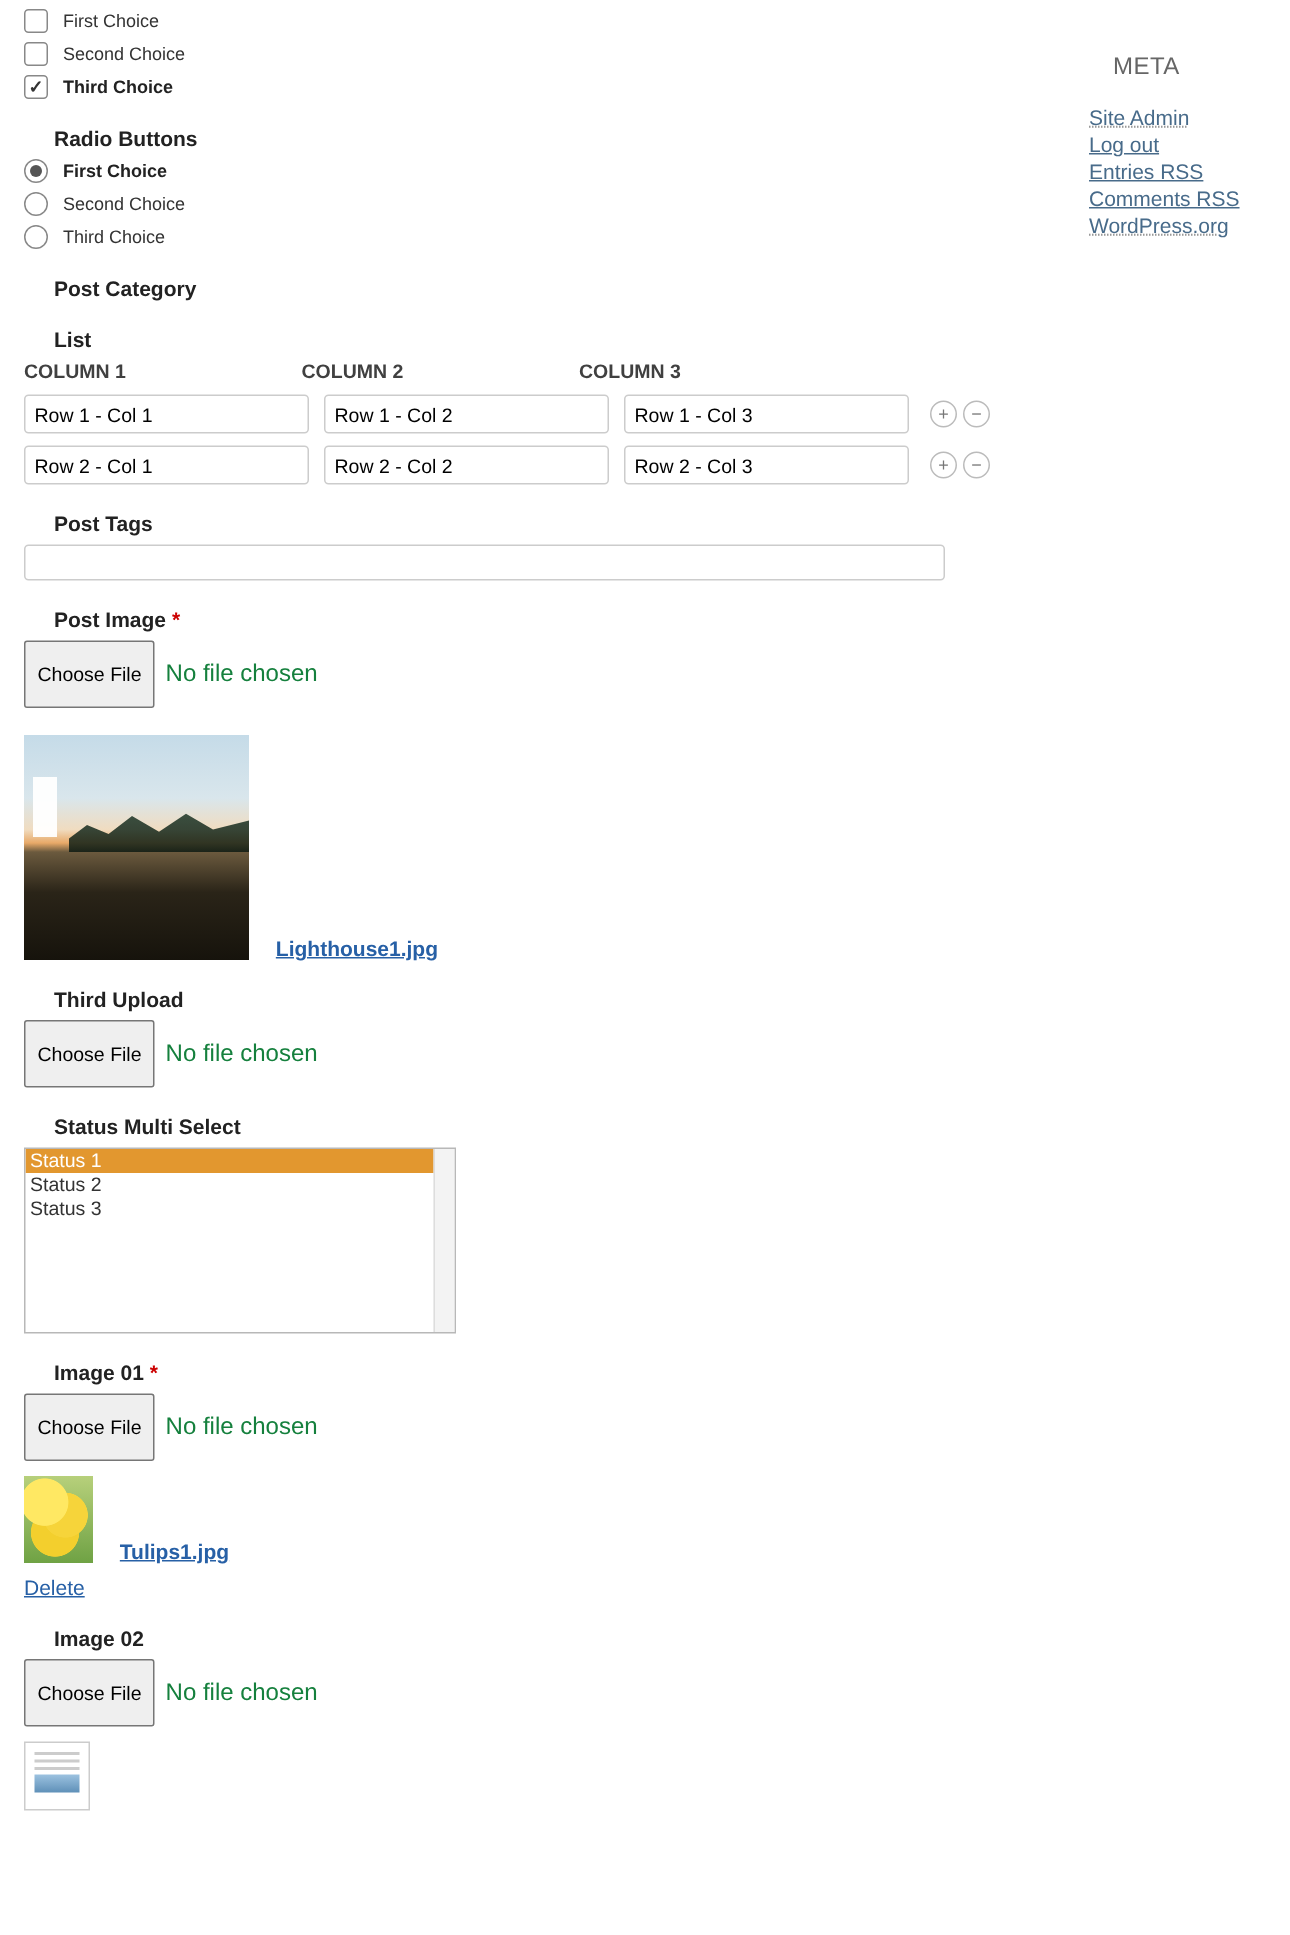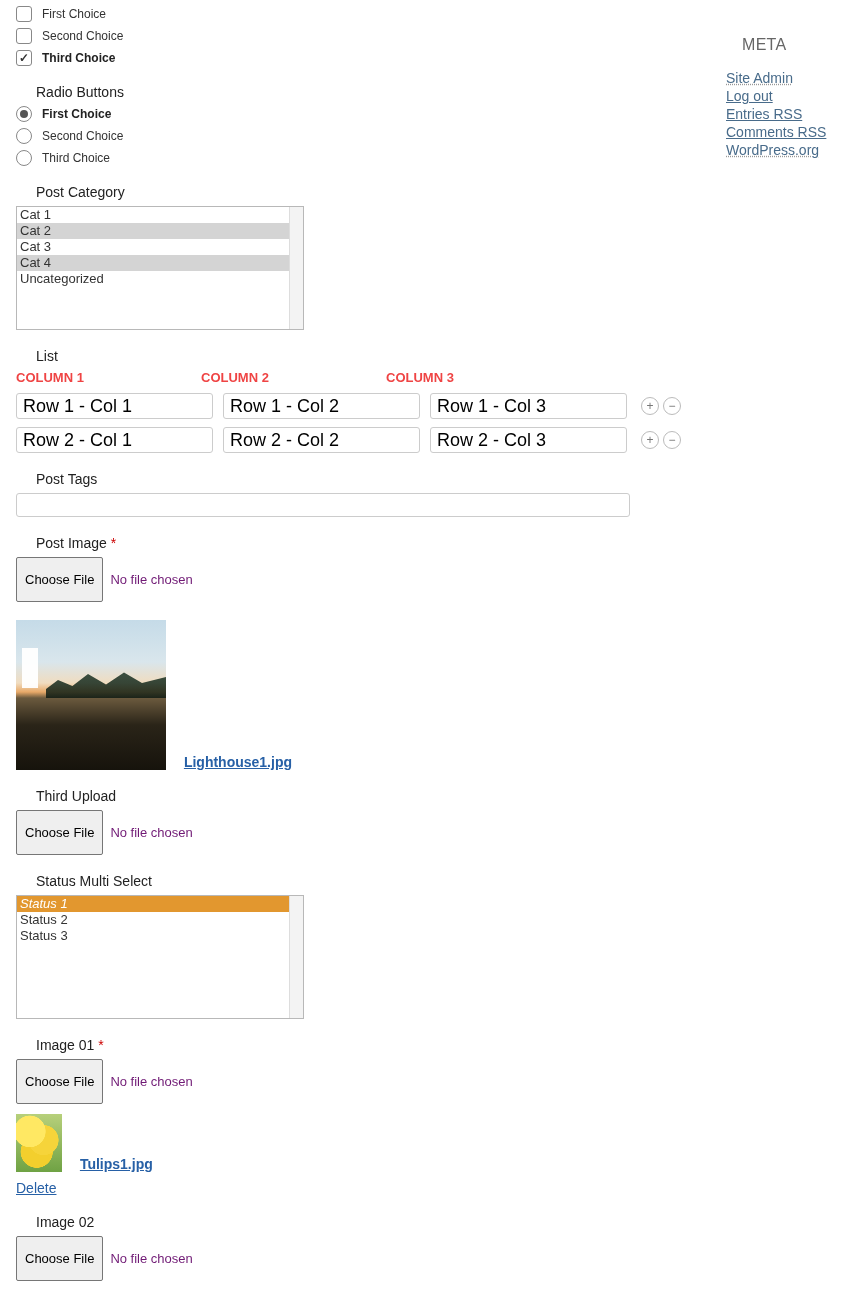--- a/index.html
+++ b/index.html
@@ -23,21 +23,21 @@
     position:absolute;
     left:726px;
     top:0;
     width:120px;
   }
   .label-bold {
     font-weight:700;
     color:#222;
   }
   .field-label {
-    font-weight:400;
+    font-weight:700;
     color:#222;
     margin-top:18px;
     margin-bottom:6px;
     padding-left:20px;
   }
   .req { color:#c00; }
   
   .chk-row, .rad-row {
     display:flex;
     align-items:center;
@@ -61,48 +61,48 @@
   .radio.checked::after{content:"";width:8px;height:8px;background:#555;border-radius:50%;}
   
   .multiselect {
     width:288px;height:124px;border:1px solid #b8b8b8;padding:0;
     overflow:hidden;font-size:13px;box-sizing:border-box;margin-top:4px;
     position:relative;
   }
   .ms-inner{width:274px;height:100%;}
   .ms-opt{padding:0 3px;line-height:16px;cursor:pointer;}
   .ms-opt.sel-g{background:#d4d4d4;}
-  .ms-opt.sel-o{background:#e2972f;color:#fff;font-style:italic;}
+  .ms-opt.sel-o{background:#e2972f;color:#fff;}
   .ms-scroll{position:absolute;right:0;top:0;bottom:0;width:13px;border-left:1px solid #ddd;background:#f3f3f3;}
   
   .list-head{display:flex;gap:10px;margin-top:6px;}
-  .list-head > div{width:175px;font-weight:700;font-size:13px;color:#ef4444;}
+  .list-head > div{width:175px;font-weight:700;font-size:13px;color:#404040;}
   .list-row{display:flex;gap:10px;margin-top:8px;align-items:center;}
   .list-row input{
     width:197px;height:26px;border:1px solid #ccc;border-radius:3px;
-    padding:0 6px;font-size:18px;box-sizing:border-box;
+    padding:0 6px;font-size:13px;box-sizing:border-box;
   }
   .row-btns{display:flex;gap:4px;margin-left:4px;}
   .circ{
     width:16px;height:16px;border:1px solid #bbb;border-radius:50%;
     display:flex;align-items:center;justify-content:center;
     font-size:12px;color:#777;cursor:pointer;line-height:1;
   }
   
   .tags-input{
     width:614px;height:24px;border:1px solid #ccc;border-radius:3px;
     box-sizing:border-box;padding:0 6px;font-size:13px;
   }
   
   .file-row{display:flex;align-items:center;gap:7px;margin-top:3px;}
   .file-btn{
     font-size:13px;border:1px solid #767676;background:#efefef;
     padding:14px 8px;border-radius:2px;cursor:pointer;
   }
-  .file-txt{font-size:13px;color:#701a75;}
+  .file-txt{font-size:16px;color:#15803d;}
   
   .thumb-lh{
     width:150px;height:150px;margin-top:18px;display:inline-block;vertical-align:bottom;
     background:
       linear-gradient(to bottom,
         #c5dbe8 0%, #d9e6ec 28%, #f0dcc0 42%, #e8a968 48%,
         #6b5a3e 52%, #2a2418 70%, #16130c 100%);
     position:relative;overflow:hidden;
   }
   .thumb-lh::before{content:"";position:absolute;left:6px;top:28px;width:16px;height:40px;background:#fff;opacity:.95;}
@@ -165,30 +165,20 @@
         <span>Second Choice</span>
       </div>
       <div class="rad-row">
         <span class="radio"></span>
         <span>Third Choice</span>
       </div>
     </div>
 
     
     <div class="field-label">Post Category</div>
-    <div class="multiselect">
-      <div class="ms-inner">
-        <div class="ms-opt">Cat 1</div>
-        <div class="ms-opt sel-g">Cat 2</div>
-        <div class="ms-opt">Cat 3</div>
-        <div class="ms-opt sel-g">Cat 4</div>
-        <div class="ms-opt">Uncategorized</div>
-      </div>
-      <div class="ms-scroll"></div>
-    </div>
 
     
     <div class="field-label">List</div>
     <div class="list-head">
       <div>COLUMN 1</div>
       <div>COLUMN 2</div>
       <div>COLUMN 3</div>
     </div>
     <div class="list-row">
       <input value="Row 1 - Col 1" style="">

